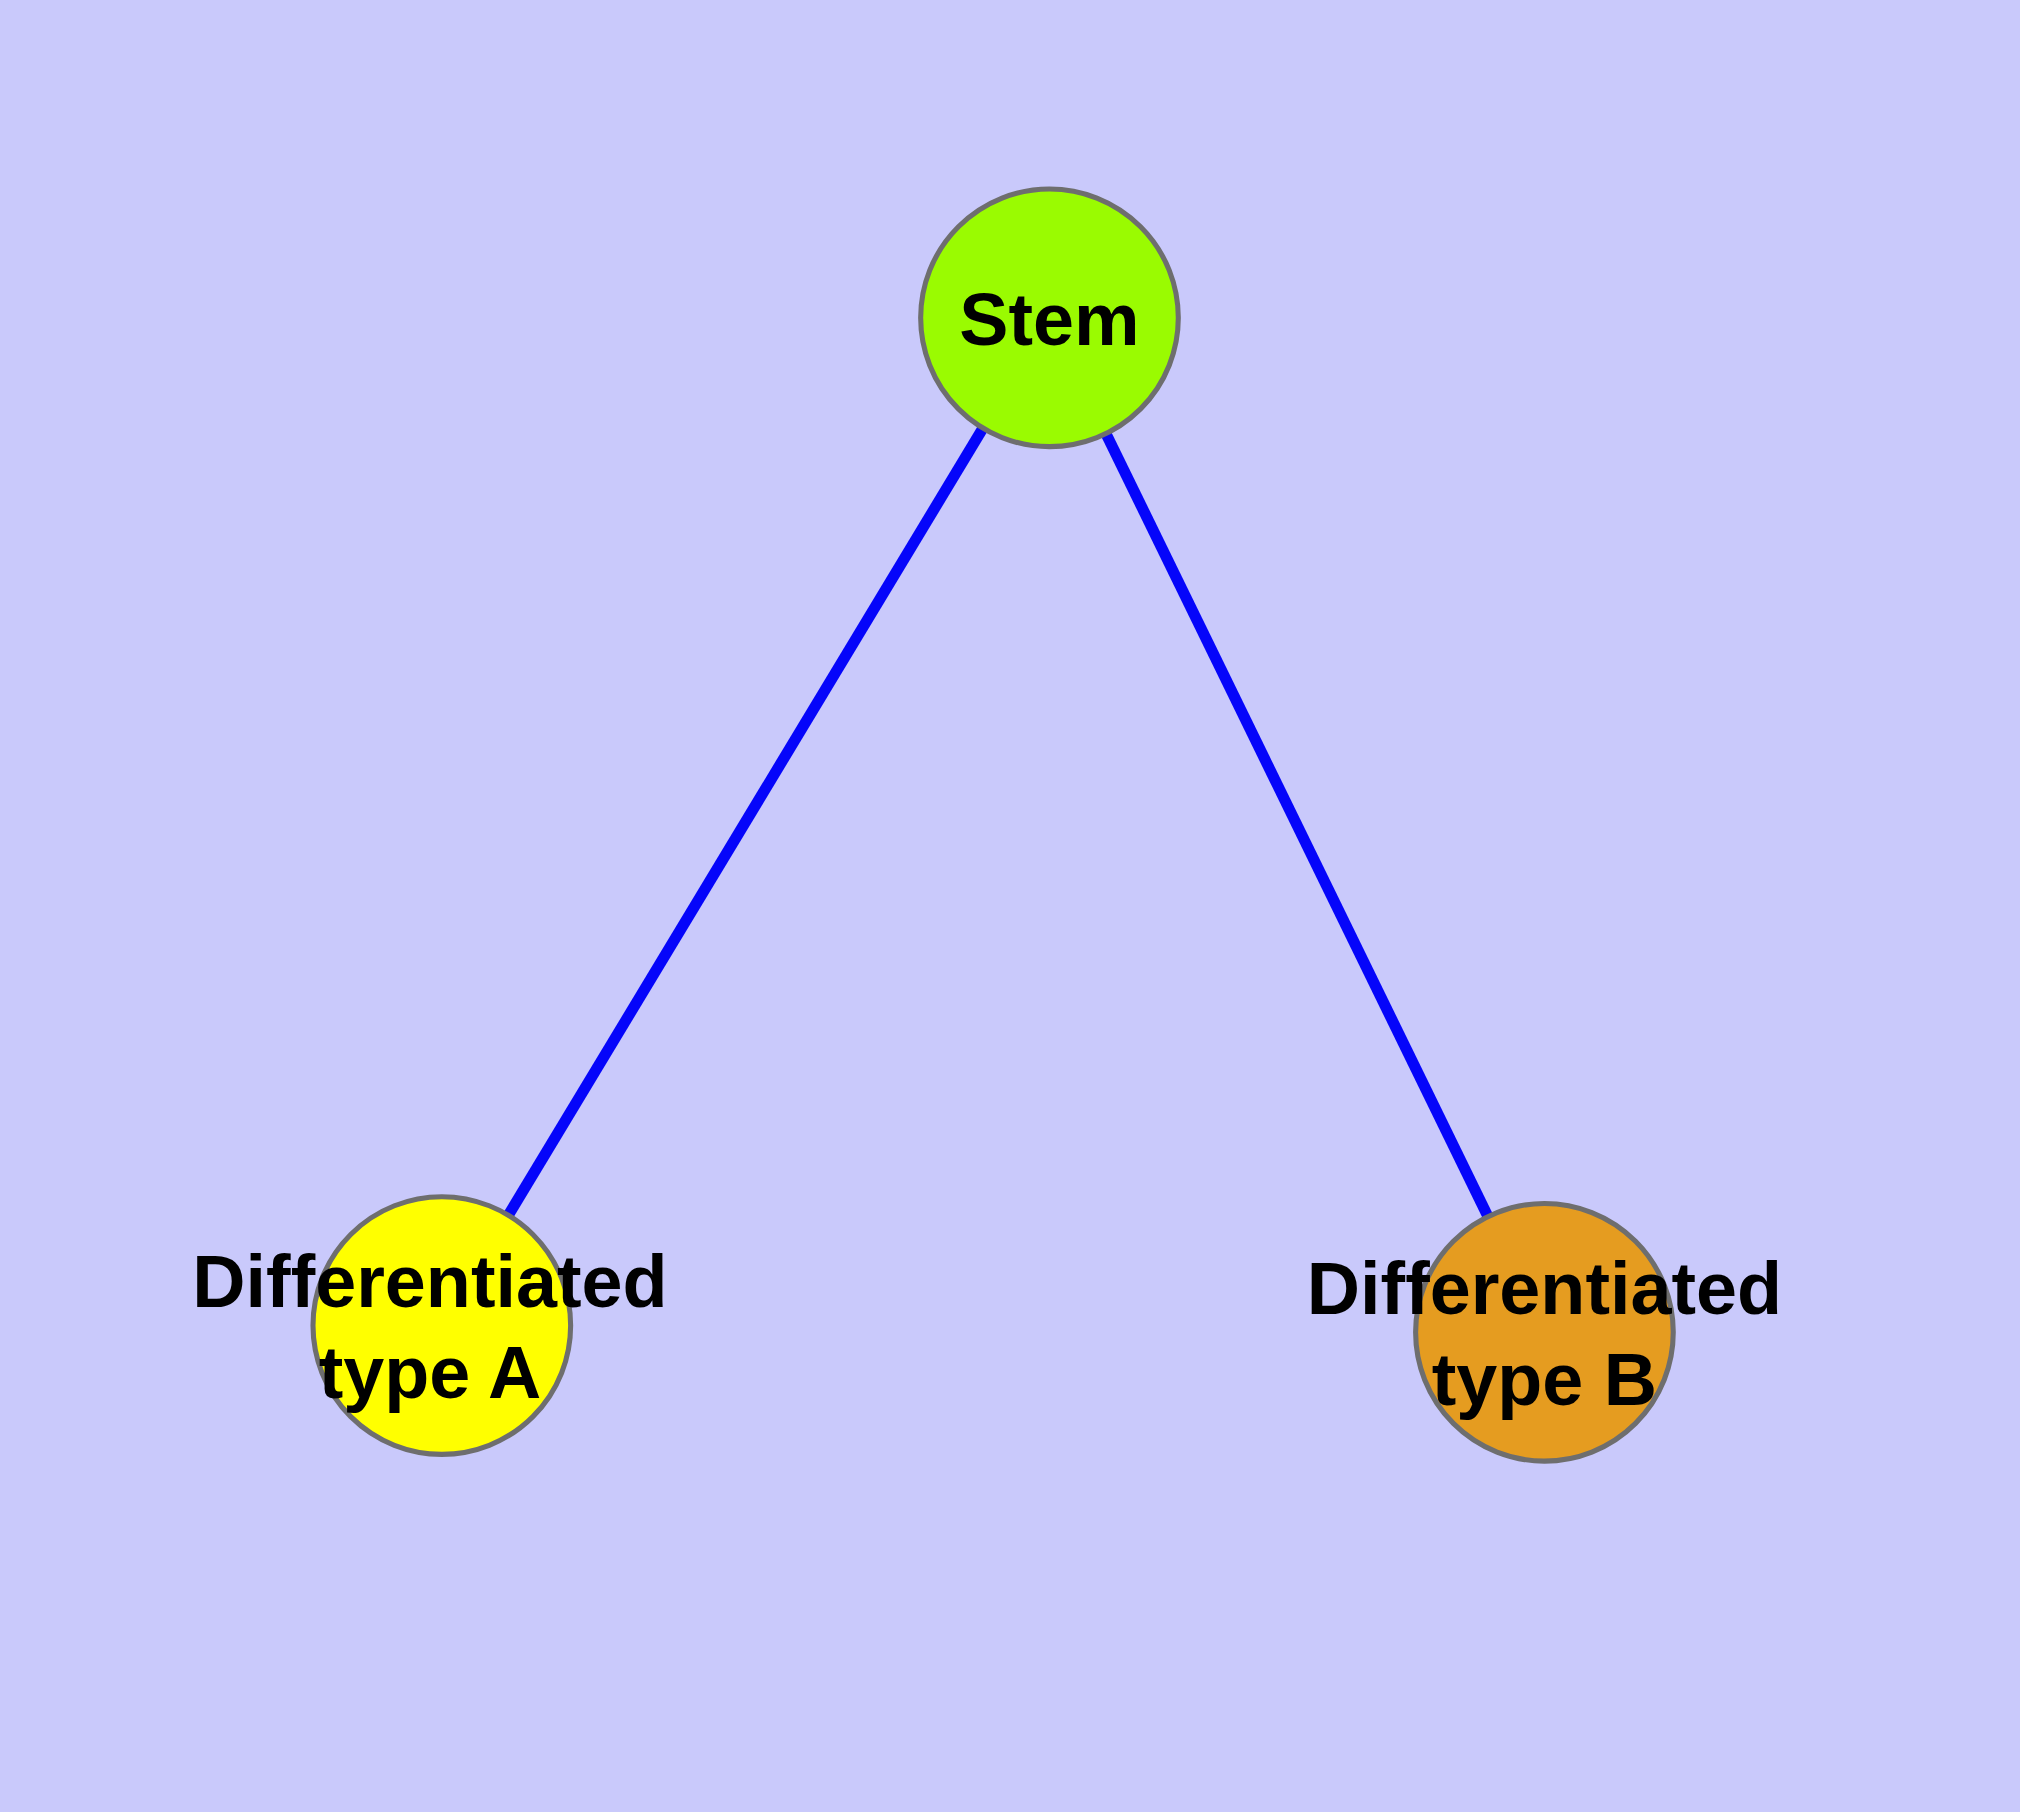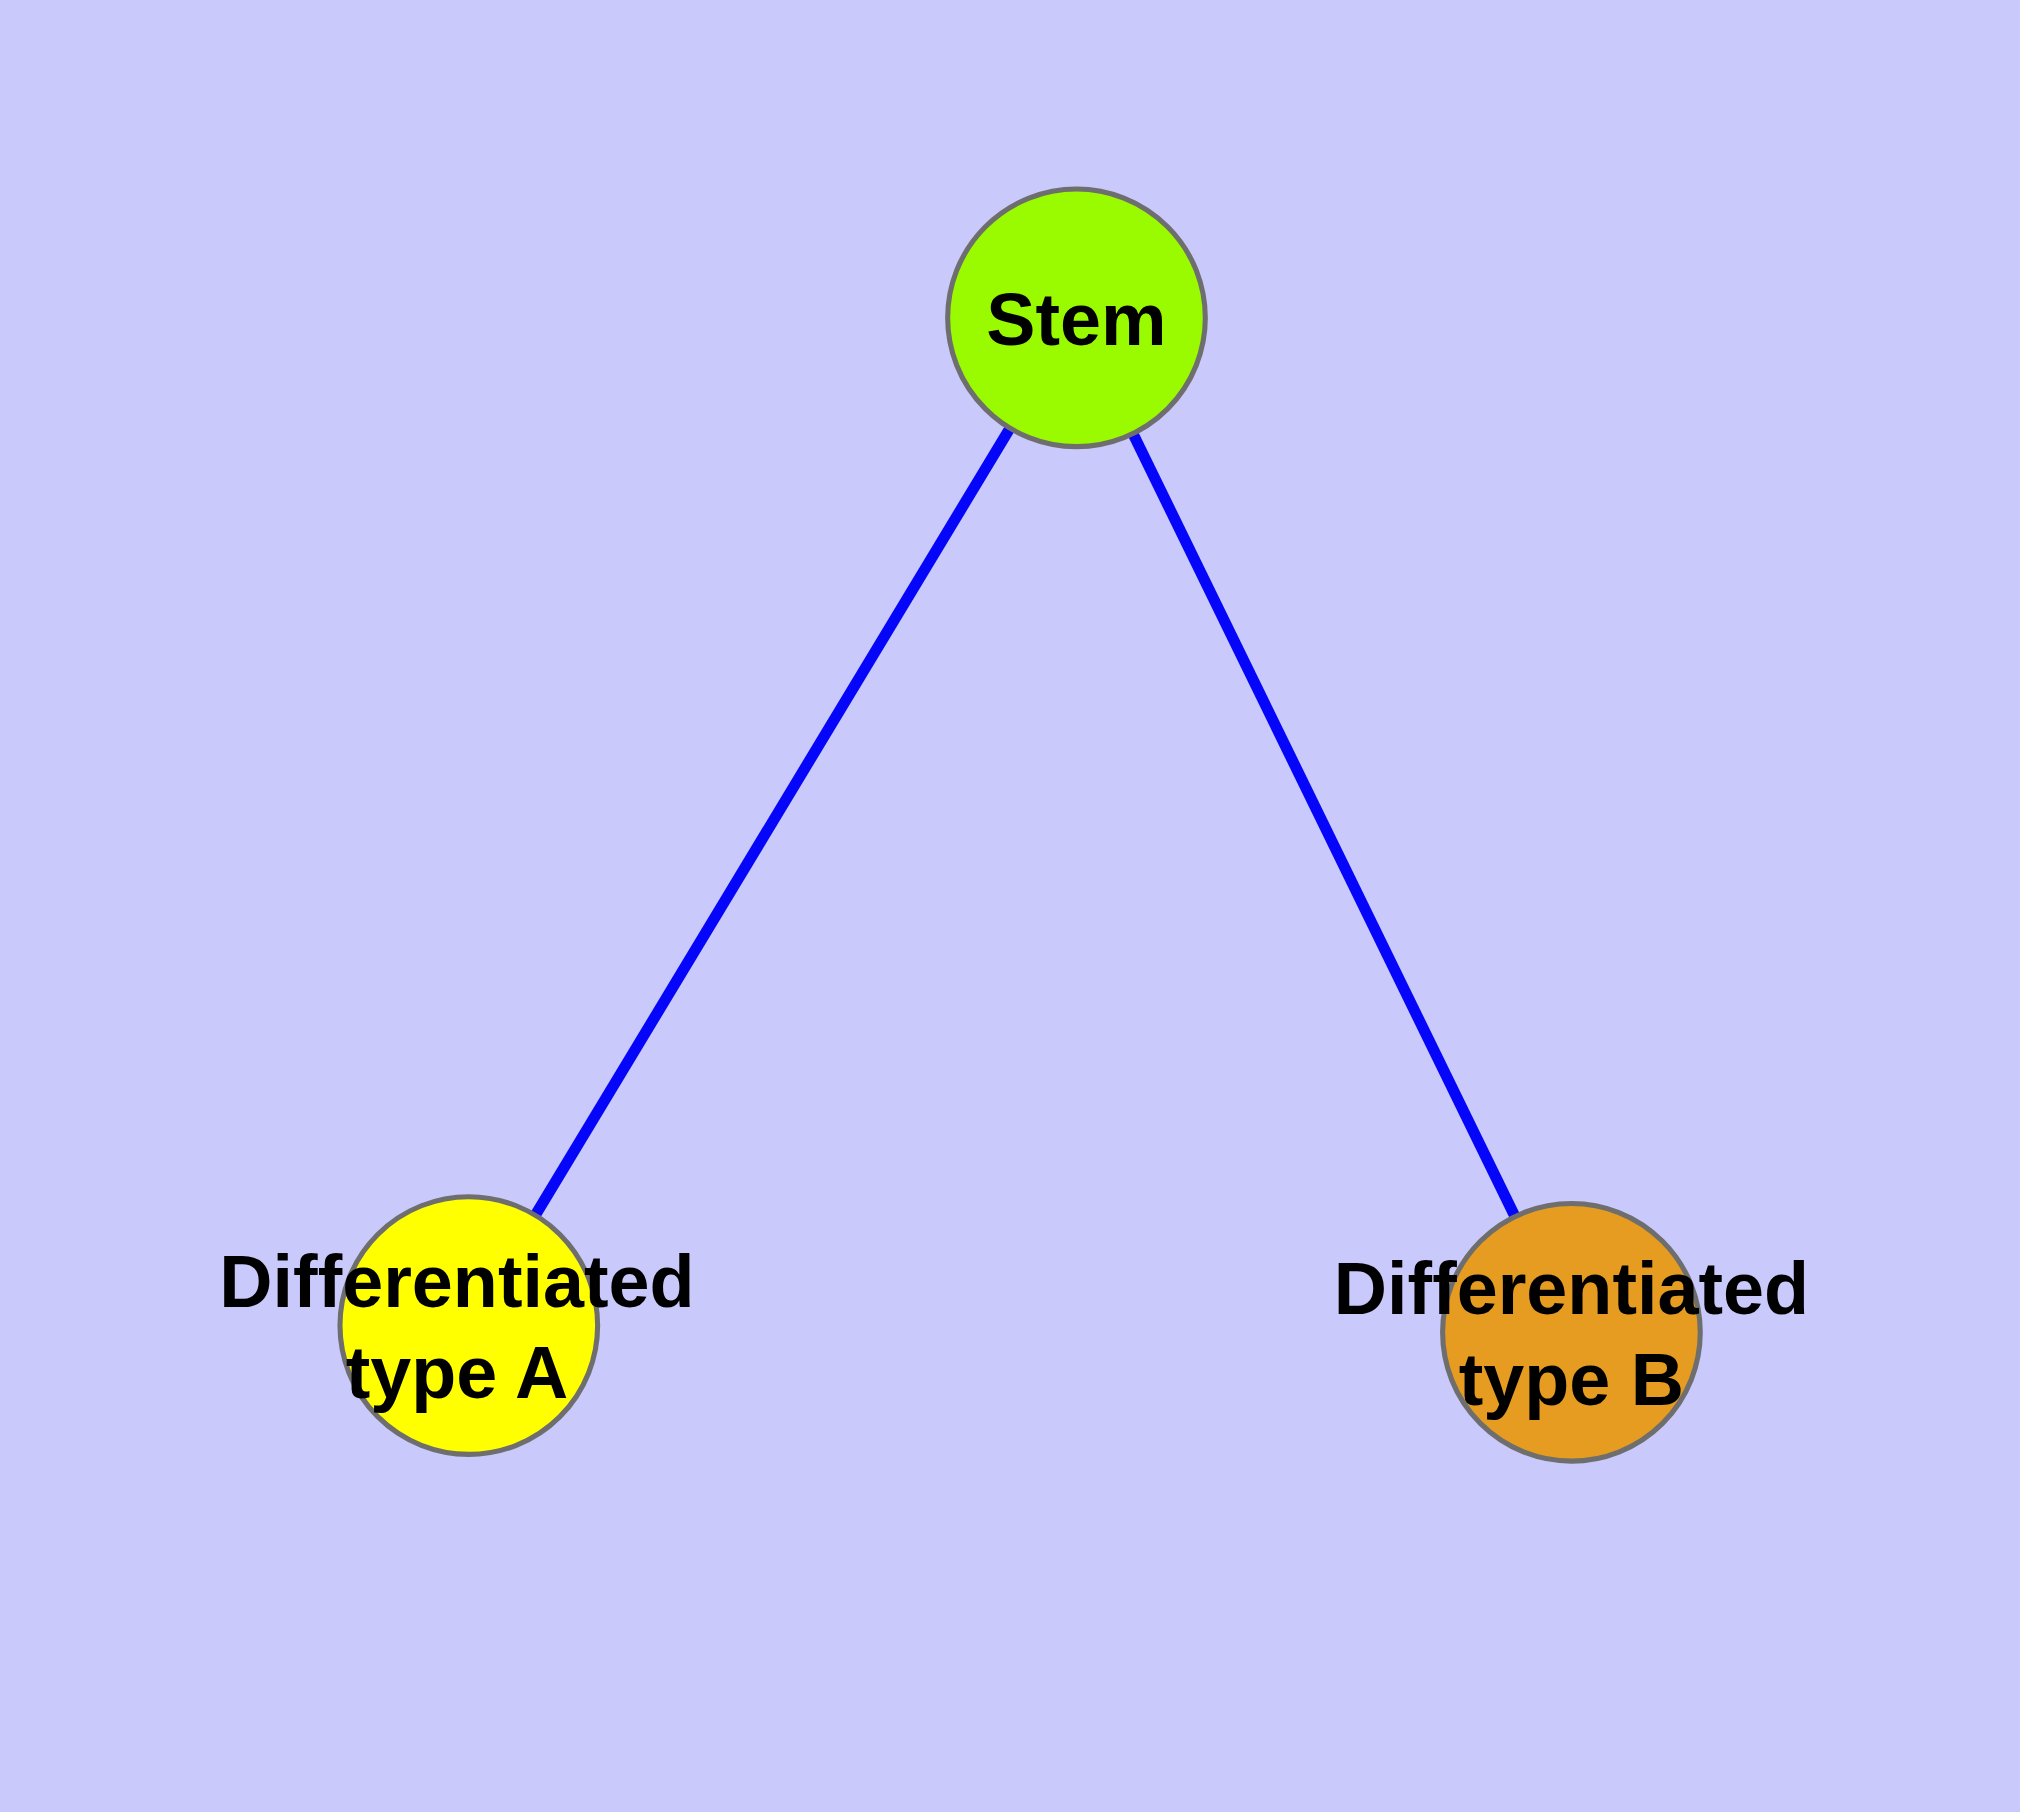--- a/index.html
+++ b/index.html
@@ -9,21 +9,20 @@
   body {
     width: 2021px;
     height: 1812px;
     overflow: hidden;
     font-family: "Liberation Sans", sans-serif;
   }
   #diagram-root {
     position: relative;
     width: 1671px;
     height: 1812px;
-    margin-left: 27px;
   }
   #graph-svg {
     display: block;
     width: 2021px;
     height: 1812px;
   }
   .node-label {
     font-family: "Liberation Sans", "DejaVu Sans", sans-serif;
     font-weight: bold;
     text-anchor: middle;

